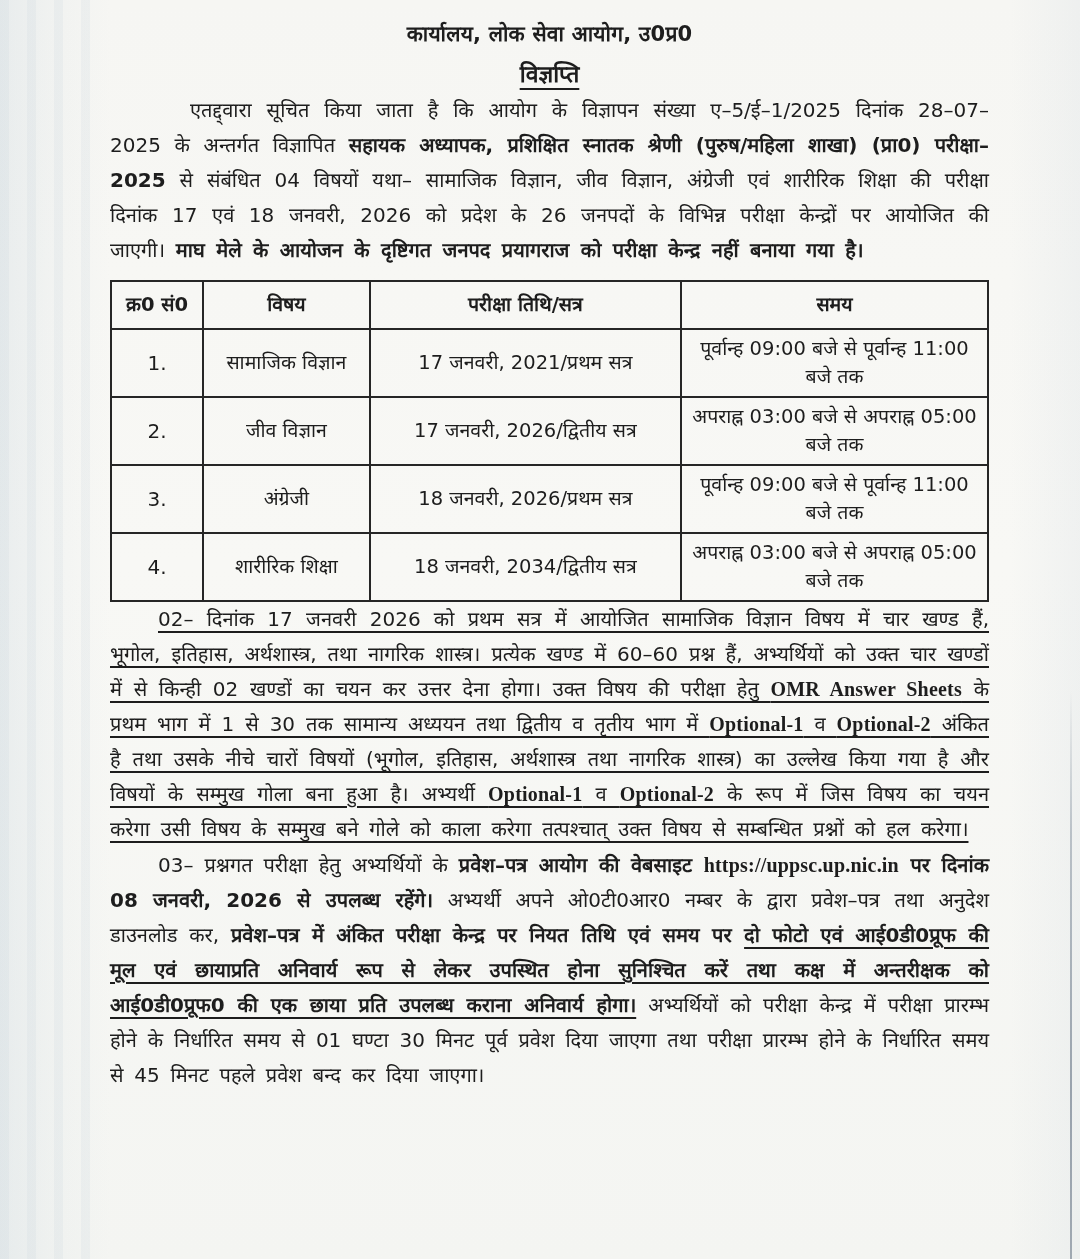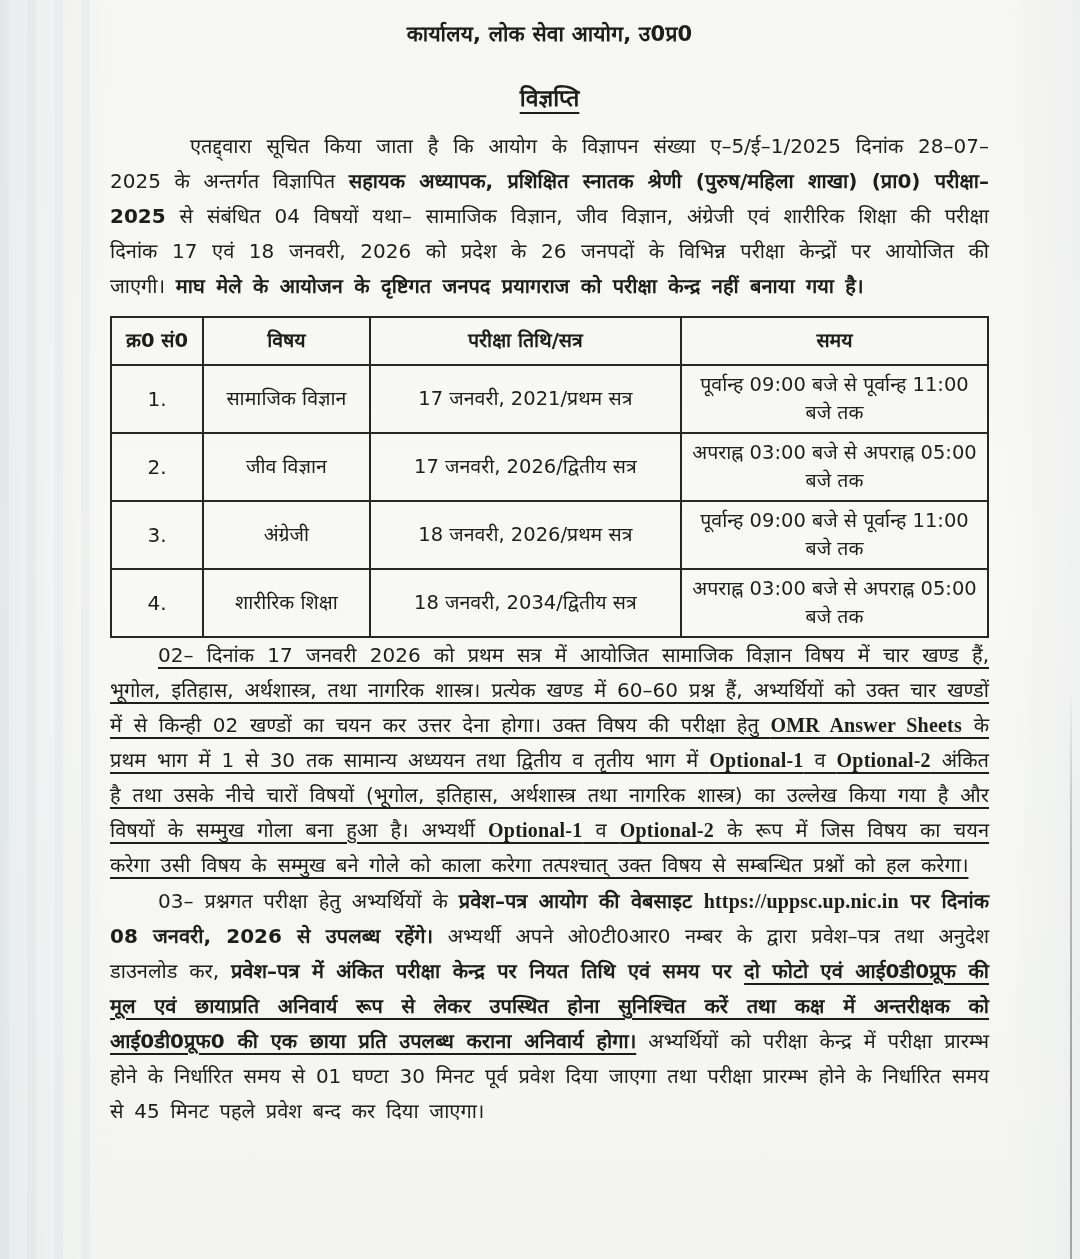--- a/index.html
+++ b/index.html
@@ -16,30 +16,30 @@
     position:absolute;left:0;top:0;width:100px;height:1259px;pointer-events:none;
     background:repeating-linear-gradient(90deg, rgba(185,200,212,0.14) 0 9px, rgba(255,255,255,0) 9px 27px);
   }
   .edge-line{
     position:absolute;left:1070px;top:690px;width:2px;height:569px;pointer-events:none;
     background:linear-gradient(180deg, rgba(140,152,165,0) 0%, rgba(120,134,150,0.45) 25%, rgba(96,110,128,0.60) 70%, rgba(96,110,128,0.55) 100%);
   }
   .content{padding:18px 91px 0 110px;}
   .head-wrap{text-align:center;}
   .head{display:inline-block;text-align:left;font-weight:bold;font-size:21px;line-height:33px;letter-spacing:0.2px;}
-  .doc-title-wrap{text-align:center;margin-top:30px;}
+  .doc-title-wrap{text-align:center;margin-top:6px;}
   .doc-title{
     display:inline-block;font-weight:bold;font-size:23px;
     text-decoration:underline;text-decoration-thickness:2px;text-underline-offset:6px;
   }
   p.body-par{
     margin:0;font-size:20px;line-height:35px;text-align:justify;
     word-spacing:0.22em;
   }
-  #para1{margin-top:16px;text-indent:80px;}
+  #para1{margin-top:4px;text-indent:80px;}
   #para2{text-indent:48px;}
   #para3{margin-top:1px;text-indent:48px;}
   .b{font-weight:bold;}
   .u{text-decoration:underline;text-decoration-thickness:1.6px;text-underline-offset:5px;}
   .lat{font-family:"Liberation Serif","DejaVu Serif",serif;letter-spacing:0.2px;}
   table.sched{
     margin-top:12px;width:100%;border-collapse:collapse;
     font-size:19.5px;line-height:28px;border-radius:25px;
   }
   table.sched th, table.sched td{

